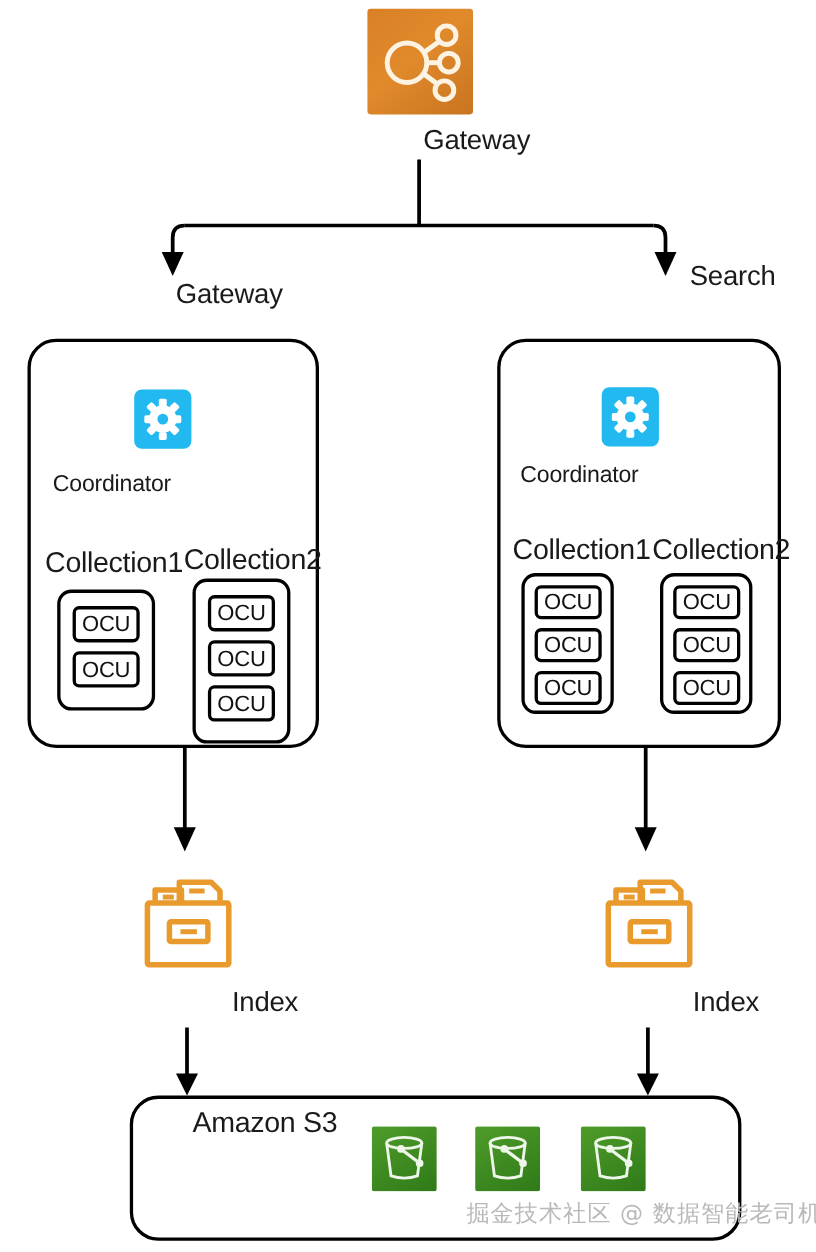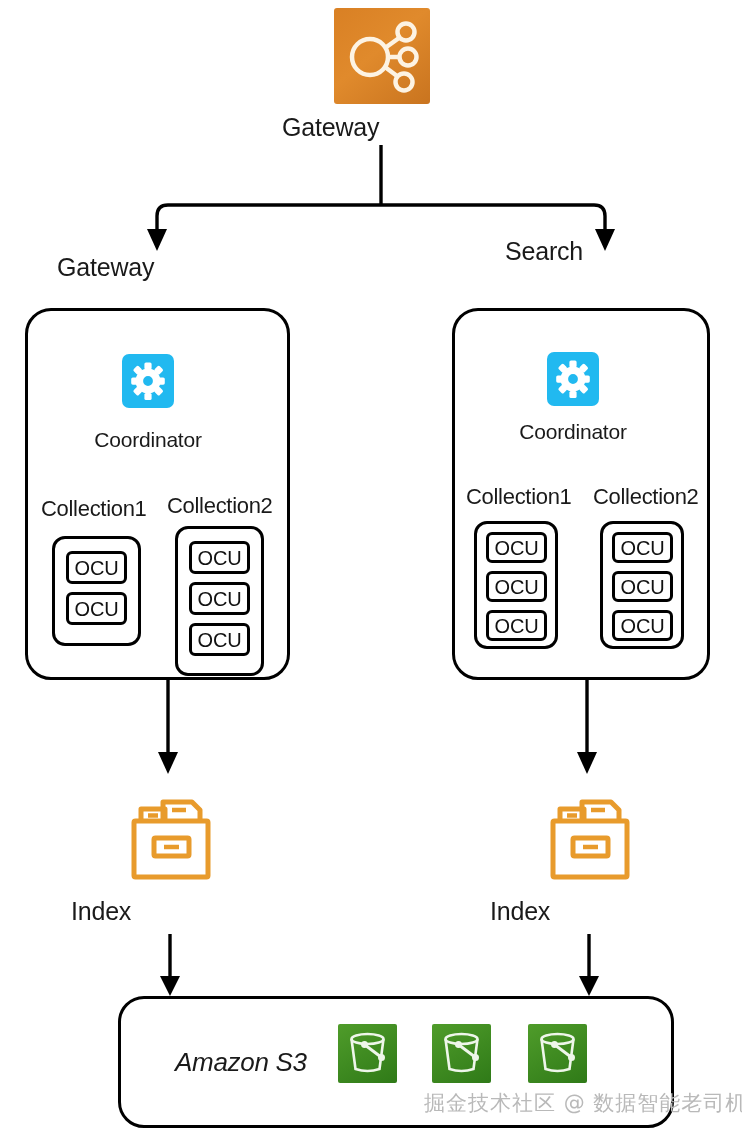--- a/index.html
+++ b/index.html
@@ -1,21 +1,21 @@
 <!DOCTYPE html>
 <html><head>
 <meta charset="utf-8">
 <style>
   html,body{margin:0;padding:0;background:#fff;}
   body{width:742px;height:1138px;position:relative;overflow:hidden;
        font-family:"Liberation Sans","DejaVu Sans",sans-serif;color:#111;}
   .abs{position:absolute;}
-  .lbl{font-size:25px;color:#1a1a1a;text-align:left;white-space:nowrap;letter-spacing:-0.2px;}
-  .lbl-sm{font-size:22px;color:#1a1a1a;white-space:nowrap;letter-spacing:-0.3px;}
-  .lbl-coord{font-size:21px;color:#1a1a1a;text-align:center;white-space:nowrap;letter-spacing:-0.2px;}
+  .lbl{font-size:25px;color:#1a1a1a;text-align:right;white-space:nowrap;letter-spacing:-0.2px;}
+  .lbl-sm{font-size:26px;color:#1a1a1a;white-space:nowrap;letter-spacing:-0.3px;}
+  .lbl-coord{font-size:21px;color:#1a1a1a;text-align:left;white-space:nowrap;letter-spacing:-0.2px;}
   .panel{border:3px solid #000;border-radius:26px;background:#fff;box-sizing:border-box;}
   .gw-icon{background:linear-gradient(140deg,#d98024 0%,#e08a2c 45%,#c9741f 100%);border-radius:3px;}
   .gear-icon{background:#21b9f0;border-radius:7px;}
   .coll-box{border:3px solid #000;border-radius:13px;box-sizing:border-box;background:#fff;}
   .ocu{border:3px solid #000;border-radius:6px;box-sizing:border-box;background:#fff;
        font-size:20px;text-align:center;line-height:1;display:flex;align-items:center;justify-content:center;letter-spacing:-0.2px;}
   .s3box{border:3px solid #000;border-radius:26px;box-sizing:border-box;background:#fff;}
   .s3title{font-size:26px;letter-spacing:-0.3px;color:#1a1a1a;}
   .bucket{background:#3f8f22;border-radius:2px;
           background-image:linear-gradient(150deg,#4f9c2a 0%,#2f7a18 100%);}
@@ -155,21 +155,21 @@
 <svg class="abs" style="left:142px;top:934px;width:60px;height:66px;" width="60" height="66" viewBox="0 0 60 66">
   <line x1="28" y1="0" x2="28" y2="46" stroke="#000" stroke-width="3.4"></line>
   <polygon points="28,62 18,42 38,42" fill="#000"></polygon>
 </svg>
 <svg class="abs" style="left:561px;top:934px;width:60px;height:66px;" width="60" height="66" viewBox="0 0 60 66">
   <line x1="28" y1="0" x2="28" y2="46" stroke="#000" stroke-width="3.4"></line>
   <polygon points="28,62 18,42 38,42" fill="#000"></polygon>
 </svg>
 
 <div class="abs s3box" style="left:118px;top:996px;width:556px;height:132px;"></div>
-<div class="abs s3title" style="left:175px;top:1047px;font-style:italic;">Amazon S3</div>
+<div class="abs s3title" style="left:175px;top:1005px;">Amazon S3</div>
 
 <div class="abs bucket" style="left:338px;top:1024px;width:59px;height:59px;">
   <svg width="59" height="59" viewBox="0 0 59 59">
     <g fill="none" stroke="#eef6ea" stroke-width="2.6">
       <ellipse cx="29.5" cy="15" rx="16" ry="5"></ellipse>
       <path d="M13.5 15 L17.5 45 Q29.5 49 41.5 45 L45.5 15"></path>
       <path d="M27 21 L43 33" stroke-width="3"></path>
       <circle cx="26.5" cy="20.5" r="2.2" fill="#eef6ea"></circle>
       <circle cx="43.5" cy="33.5" r="2.2" fill="#eef6ea"></circle>
     </g>

